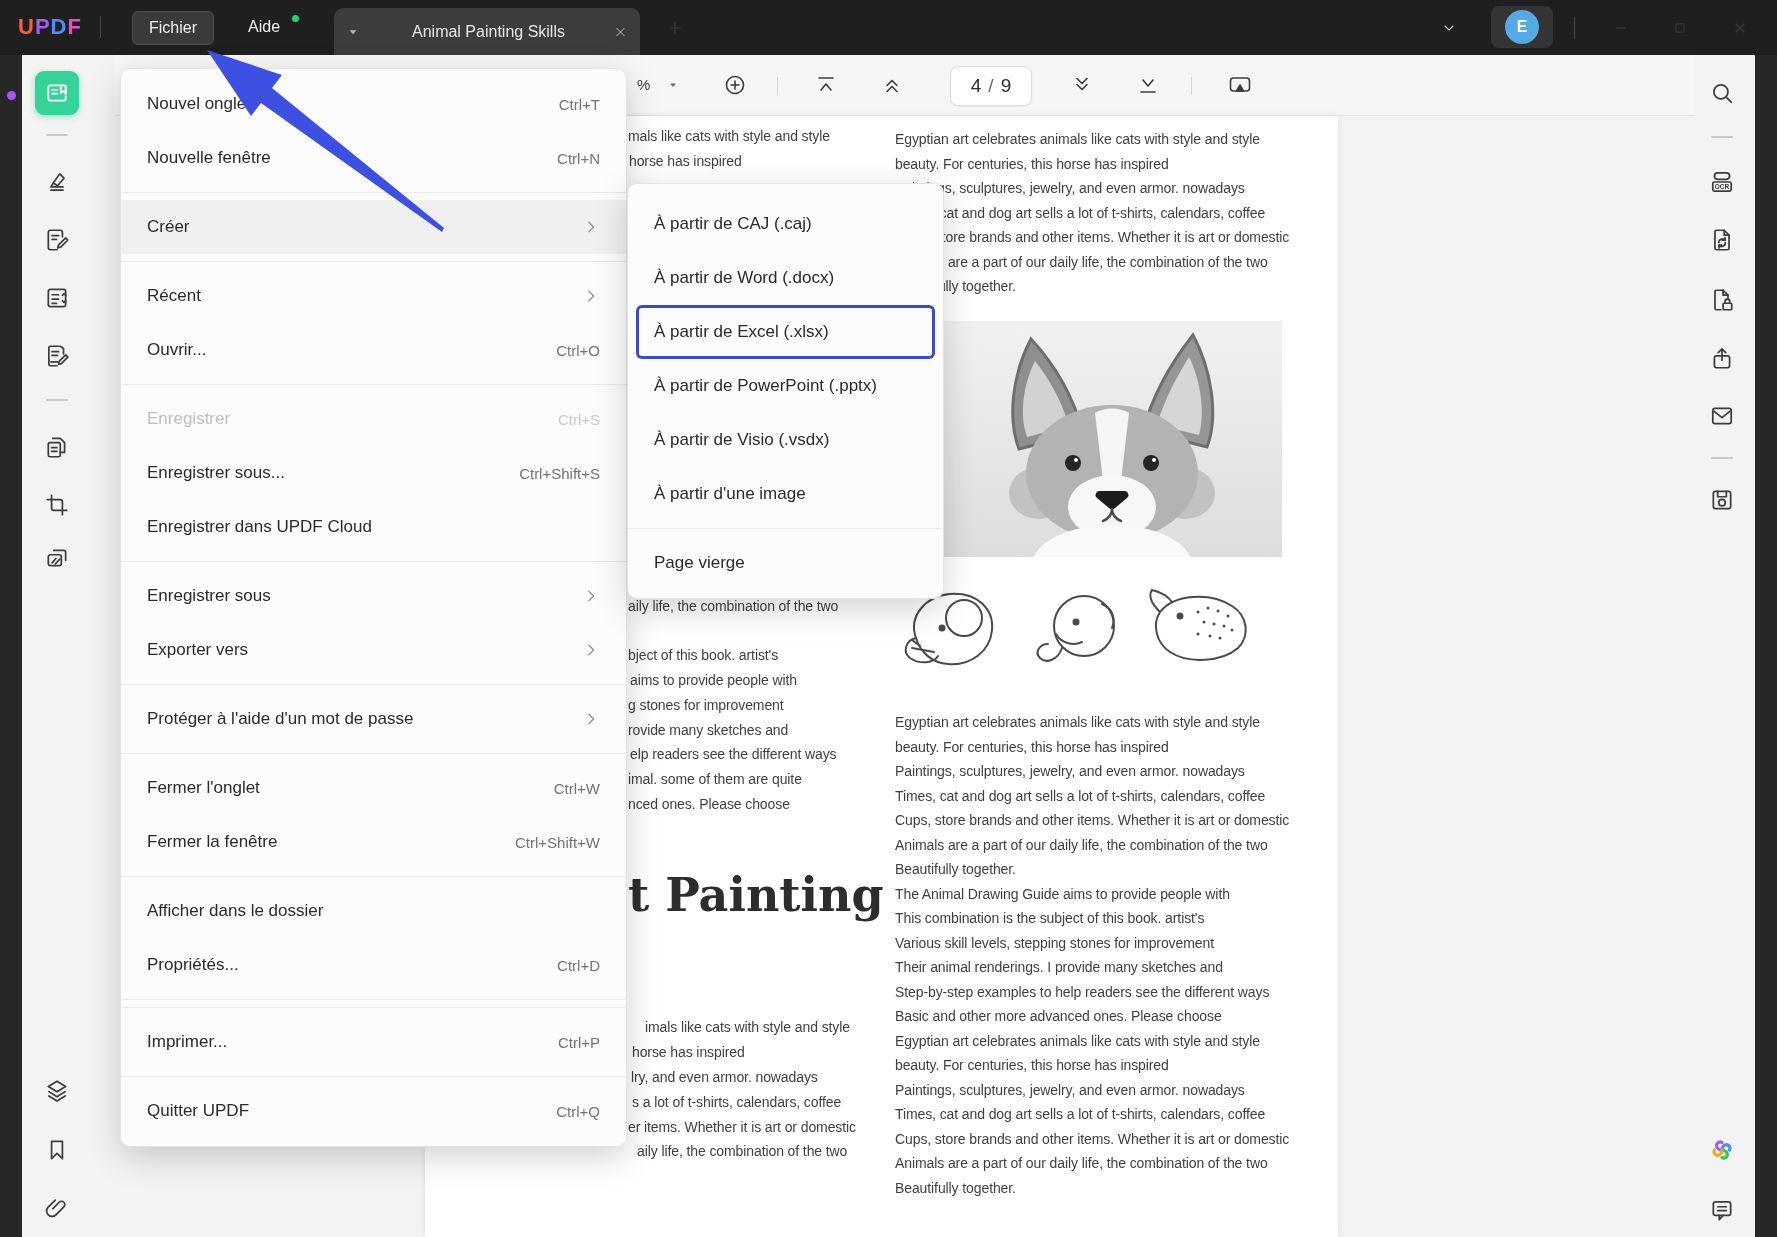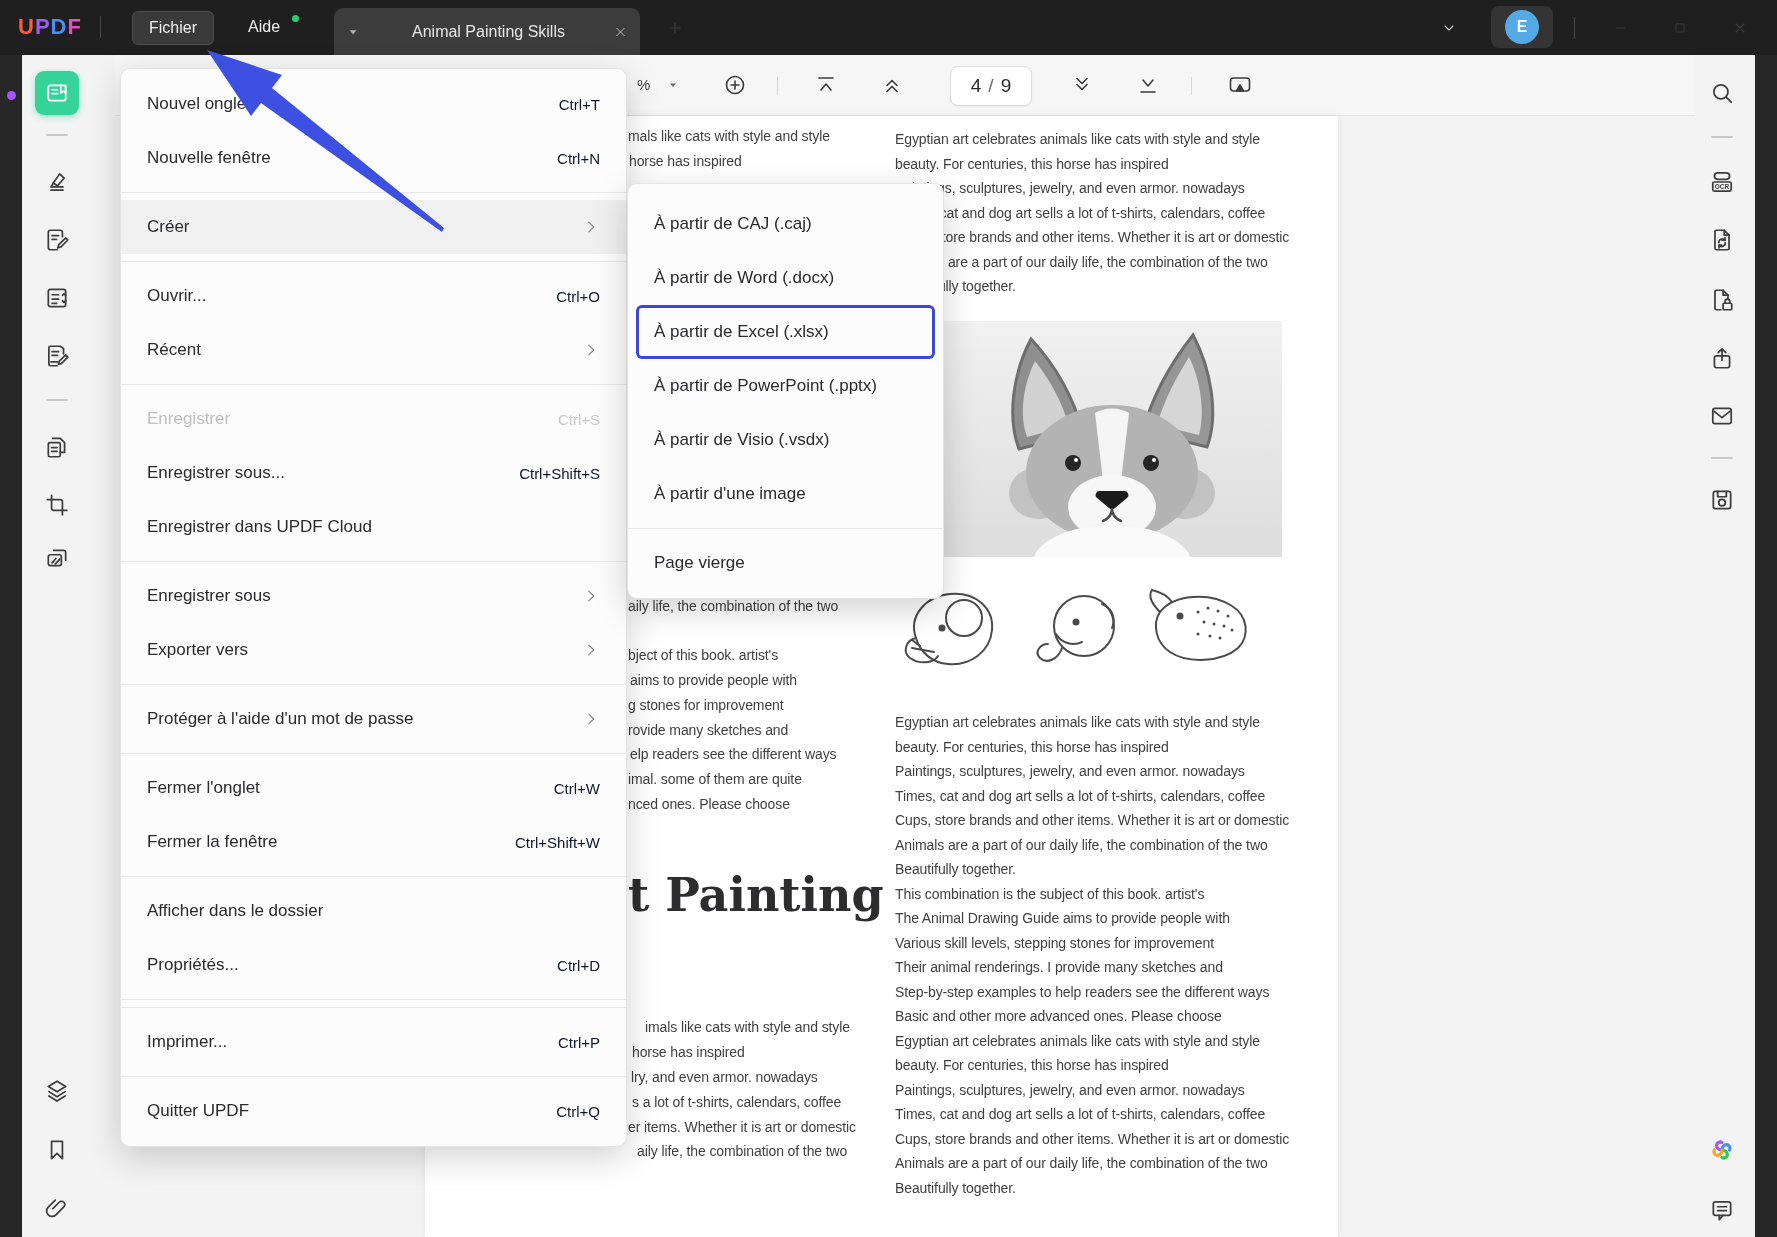--- a/index.html
+++ b/index.html
@@ -41,21 +41,21 @@
   .page{left:425px;top:116px;width:913px;height:1121px;background:#fff;box-shadow:0 0 8px rgba(0,0,0,.07);}
   .doc-lines{font-size:14px;line-height:24.5px;color:#3f3f3f;letter-spacing:-.1px;white-space:nowrap;}
   .frag{position:absolute;font-size:14px;color:#3f3f3f;letter-spacing:-.1px;white-space:nowrap;}
   .doc-heading{font-family:"DejaVu Serif","Liberation Serif",serif;font-weight:bold;font-size:46px;color:#2d2d30;white-space:nowrap;}
   
   .menu{background:#fcfcfc;border:1px solid #e4e4e4;border-radius:10px;
         box-shadow:0 10px 34px rgba(0,0,0,.18);padding:8px 0;box-sizing:border-box;}
   .mrow{height:54px;display:flex;align-items:center;padding:0 26px;font-size:17px;color:#2a2a2e;position:relative;}
   .mrow .lbl{flex:0 0 auto;}
   .mrow .grow{flex:1 1 auto;}
-  .mrow .sc{font-size:15px;color:#0f172a;}
+  .mrow .sc{font-size:15px;color:#737373;}
   .mrow .chev{width:18px;height:18px;color:#8a8a8a;}
   .mrow.disabled{color:#bfbfbf;}
   .mrow.disabled .sc{color:#c9c9c9;}
   .mrow.hovered{background:#f0f0f1;}
   .mrow.selected{box-shadow:inset 0 0 0 3px var(--accent,#3b49cf);border-radius:6px;margin:0 8px;padding:0 18px;}
   .mdiv{height:1px;background:#e9e9e9;margin:7px 0;}
   .file-menu{left:120px;top:68px;width:507px;z-index:20;}
   .sub-menu{left:627px;top:183px;width:317px;z-index:21;padding-top:13px;}
   .arrow-overlay{left:0;top:0;z-index:40;pointer-events:none;}
 </style>
@@ -352,22 +352,22 @@
       <div>Beautifully together.</div>
     </div>
   <div class="abs doc-lines" style="left:895px;top:710px;" id="para-bottom">
       <div>Egyptian art celebrates animals like cats with style and style</div>
       <div>beauty. For centuries, this horse has inspired</div>
       <div>Paintings, sculptures, jewelry, and even armor. nowadays</div>
       <div>Times, cat and dog art sells a lot of t-shirts, calendars, coffee</div>
       <div>Cups, store brands and other items. Whether it is art or domestic</div>
       <div>Animals are a part of our daily life, the combination of the two</div>
       <div>Beautifully together.</div>
+      <div>The Animal Drawing Guide aims to provide people with</div>
       <div>This combination is the subject of this book. artist's</div>
-      <div>The Animal Drawing Guide aims to provide people with</div>
       <div>Various skill levels, stepping stones for improvement</div>
       <div>Their animal renderings. I provide many sketches and</div>
       <div>Step-by-step examples to help readers see the different ways</div>
       <div>Basic and other more advanced ones. Please choose</div>
       <div>Egyptian art celebrates animals like cats with style and style</div>
       <div>beauty. For centuries, this horse has inspired</div>
       <div>Paintings, sculptures, jewelry, and even armor. nowadays</div>
       <div>Times, cat and dog art sells a lot of t-shirts, calendars, coffee</div>
       <div>Cups, store brands and other items. Whether it is art or domestic</div>
       <div>Animals are a part of our daily life, the combination of the two</div>
@@ -467,30 +467,30 @@
       <div class="mdiv"></div>
       <div class="mrow hovered">
         <span class="lbl">Créer</span>
         <span class="grow"></span>
         <span class="chev"><svg viewBox="0 0 24 24" fill="none" stroke="currentColor" stroke-width="1.6" stroke-linecap="round" stroke-linejoin="round" width="100%" height="100%">
             <path d="M9 5.5l6.5 6.5L9 18.5"></path>
           </svg></span>
       </div>
       <div class="mdiv"></div>
       <div class="mrow">
-        <span class="lbl">Ouvrir...</span>
-        <span class="grow"></span>
-        <span class="sc">Ctrl+O</span>
-      </div>
-      <div class="mrow">
         <span class="lbl">Récent</span>
         <span class="grow"></span>
         <span class="chev"><svg viewBox="0 0 24 24" fill="none" stroke="currentColor" stroke-width="1.6" stroke-linecap="round" stroke-linejoin="round" width="100%" height="100%">
             <path d="M9 5.5l6.5 6.5L9 18.5"></path>
           </svg></span>
+      </div>
+      <div class="mrow">
+        <span class="lbl">Ouvrir...</span>
+        <span class="grow"></span>
+        <span class="sc">Ctrl+O</span>
       </div>
       <div class="mdiv"></div>
       <div class="mrow disabled">
         <span class="lbl">Enregistrer</span>
         <span class="grow"></span>
         <span class="sc">Ctrl+S</span>
       </div>
       <div class="mrow">
         <span class="lbl">Enregistrer sous...</span>
         <span class="grow"></span>

